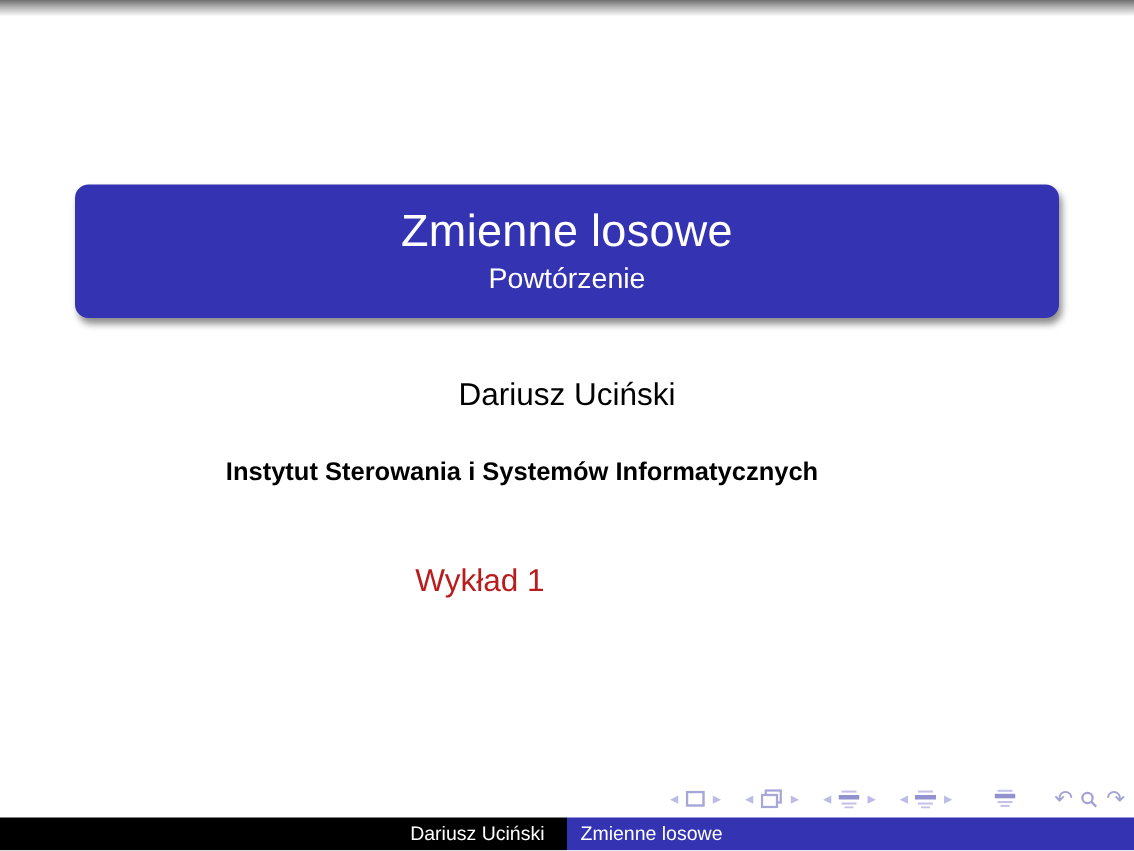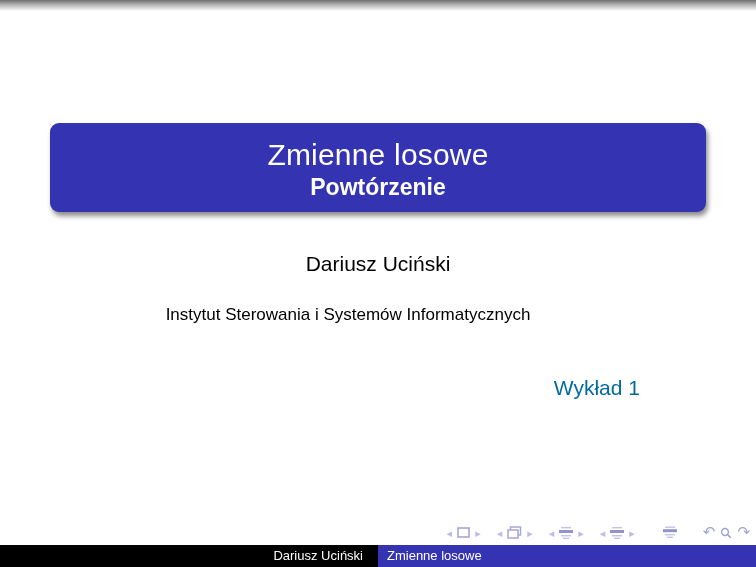--- a/index.html
+++ b/index.html
@@ -12,32 +12,32 @@
     background:linear-gradient(to bottom,#6f6f6f 0%,#b5b5b5 45%,#ffffff 100%);
   }
   .title-box{
     position:absolute; left:50px; top:123px; width:656px; height:89px;
     background:#3433b2; border-radius:9px;
     box-shadow:2px 4px 5px rgba(0,0,0,0.45);
     display:flex; flex-direction:column; align-items:center; justify-content:center;
     color:#ffffff; text-align:center;
   }
   .title-main{font-size:30px; line-height:38px; font-weight:400; letter-spacing:0.2px;}
-  .title-sub{font-size:23px; line-height:26px; font-weight:700;}
+  .title-sub{font-size:19px; line-height:26px; font-weight:400;}
   .author-line{
     position:absolute; top:250px; left:0; width:756px; text-align:center;
     font-size:21px; line-height:28px; color:#000;
   }
   .institute-block{
     position:absolute; top:303px; left:0; width:696px; text-align:center;
-    font-size:17px; line-height:23px; color:#000;
+    font-size:17px; line-height:23px; color:#000;font-weight:bold;
   }
   .lecture-line{
-    position:absolute; top:374px; left:0; width:640px; text-align:right;
-    font-size:21px; line-height:28px; color:#0369a1;
+    position:absolute; top:374px; left:0; width:640px; text-align:center;
+    font-size:21px; line-height:28px; color:#b91c1c;
   }
   .navbar{
     position:absolute; right:6px; bottom:27px; height:15px;
     display:flex; align-items:center;
   }
   .nav-group{display:flex; align-items:center; margin-left:16px;}
   .nav-group.first{margin-left:0;}
   .nav-group.doc-group{margin-left:28px;}
   .nav-group.hist-group{margin-left:26px;}
   .nav-item{display:flex; align-items:center; margin-left:5px; cursor:pointer;}

